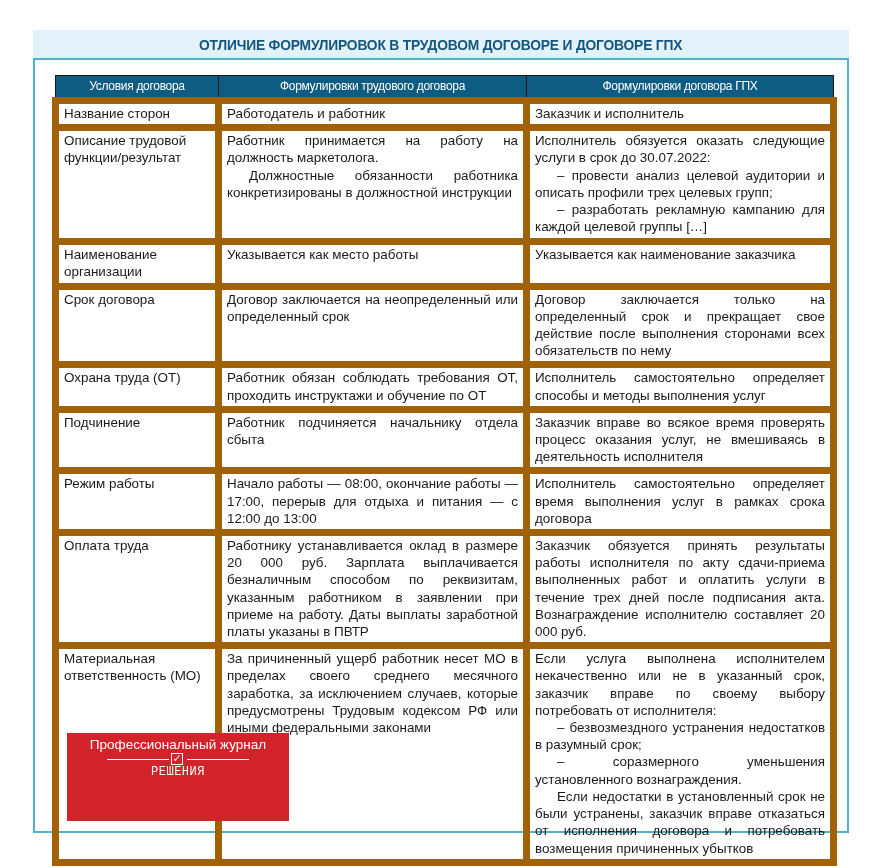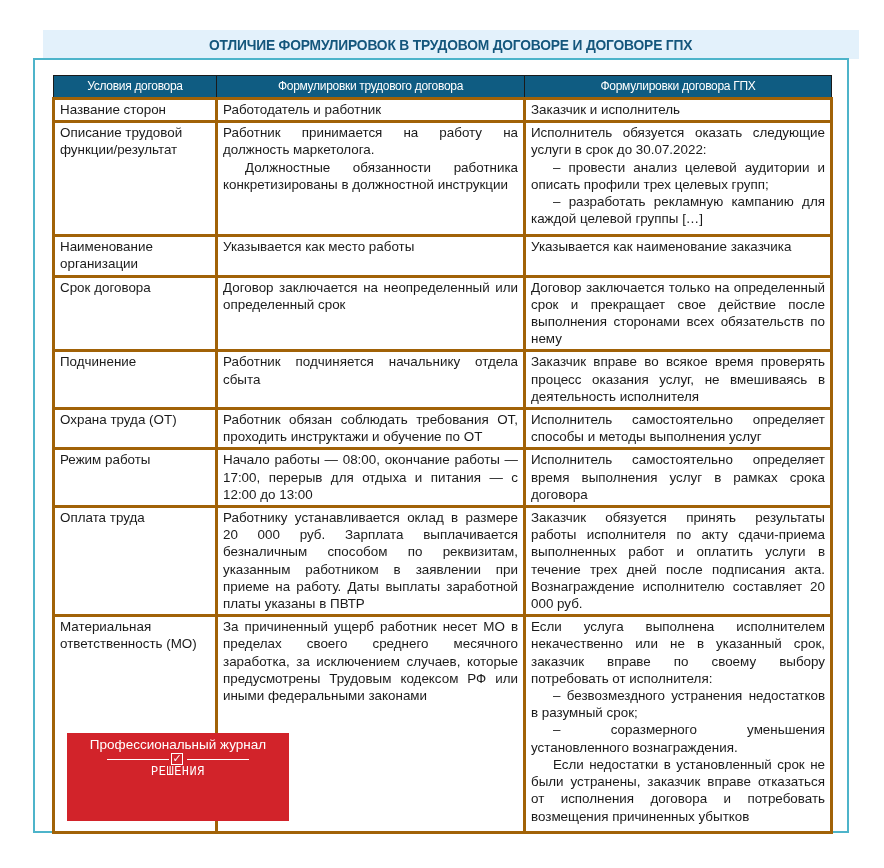--- a/index.html
+++ b/index.html
@@ -1,32 +1,32 @@
 <!DOCTYPE html>
 <html><head>
 <meta charset="utf-8">
 <style>
   html, body { margin: 0; padding: 0; background: #ffffff; }
   body { width: 884px; height: 868px; position: relative; overflow: hidden;
          font-family: "Liberation Sans", "DejaVu Sans", sans-serif; color: #1a1a1a; }
   .title-band { position: absolute; left: 33px; top: 30px; width: 816px; height: 29px;
-                background: #e3f1fb; display: flex; align-items: center; justify-content: center; margin-left: 10px; }
+                background: #e3f1fb; display: flex; align-items: center; justify-content: center; }
   .title-band h1 { margin: 0; font-size: 15px; font-weight: bold; color: #14567c;
                    letter-spacing: -0.2px; font-family: "Liberation Sans Narrow", "Liberation Sans", sans-serif; transform: scaleX(0.92); }
   .frame { position: absolute; left: 33px; top: 58px; width: 812px; height: 771px;
            border: 2px solid #4db4ca; border-top: 2px solid #4db4ca; background: #fff; }
   table.cmp { position: absolute; left: 52px; top: 75px; width: 778px; border-collapse: collapse;
               table-layout: fixed; font-size: 13.4px; line-height: 17.2px; }
   table.cmp col.c1 { width: 163px; }
   table.cmp col.c2 { width: 308px; }
   table.cmp col.c3 { width: 307px; }
   table.cmp th { background: #0f5c82; color: #fff; font-size: 12px; font-weight: normal; height: 21px;
                  border: 1px solid #1a1a1a; padding: 0 4px; text-align: center;
                  transform-origin: center; letter-spacing: -0.3px; }
-  table.cmp td { border: 3px solid #a16207; vertical-align: top; padding: 1px 5px 2px 5px; }
+  table.cmp td { border: 7px solid #a16207; vertical-align: top; padding: 1px 5px 2px 5px; }
   td.cond { text-align: left; }
   td.just { text-align: justify; }
   p { margin: 0; }
   p.ind { text-indent: 22px; }
   p.dash { text-indent: 22px; }
   .logo { position: absolute; left: 67px; top: 733px; width: 222px; height: 88px; background: #d2232a;
           color: #fff; text-align: center; }
   .logo .top { font-size: 13.5px; line-height: 16px; margin-top: 4px; }
   .logo .mark { position: relative; height: 12px; margin-top: 0px; }
   .logo .mark .line { position: absolute; top: 6px; height: 1px; background: #fff; width: 62px; }
@@ -91,36 +91,36 @@
       </tr>
       <tr style="height: 72px;">
         <td class="cond">Срок договора</td>
         <td class="just">
           <p>Договор заключается на неопределенный или определенный срок</p>
         </td>
         <td class="just">
           <p>Договор заключается только на определенный срок и прекращает свое действие после выполнения сторонами всех обязательств по нему</p>
         </td>
       </tr>
+      <tr style="height: 38px;">
+        <td class="cond">Охрана труда (ОТ)</td>
+        <td class="just">
+          <p>Работник обязан соблюдать требования ОТ, проходить инструктажи и обучение по ОТ</p>
+        </td>
+        <td class="just">
+          <p>Исполнитель самостоятельно определяет способы и методы выполнения услуг</p>
+        </td>
+      </tr>
       <tr style="height: 57px;">
         <td class="cond">Подчинение</td>
         <td class="just">
           <p>Работник подчиняется начальнику отдела сбыта</p>
         </td>
         <td class="just">
           <p>Заказчик вправе во всякое время проверять процесс оказания услуг, не вмешиваясь в деятельность исполнителя</p>
-        </td>
-      </tr>
-      <tr style="height: 38px;">
-        <td class="cond">Охрана труда (ОТ)</td>
-        <td class="just">
-          <p>Работник обязан соблюдать требования ОТ, проходить инструктажи и обучение по ОТ</p>
-        </td>
-        <td class="just">
-          <p>Исполнитель самостоятельно определяет способы и методы выполнения услуг</p>
         </td>
       </tr>
       <tr style="height: 57px;">
         <td class="cond">Режим работы</td>
         <td class="just">
           <p>Начало работы — 08:00, окончание работы — 17:00, перерыв для отдыха и питания — с 12:00 до 13:00</p>
         </td>
         <td class="just">
           <p>Исполнитель самостоятельно определяет время выполнения услуг в рамках срока договора</p>
         </td>

